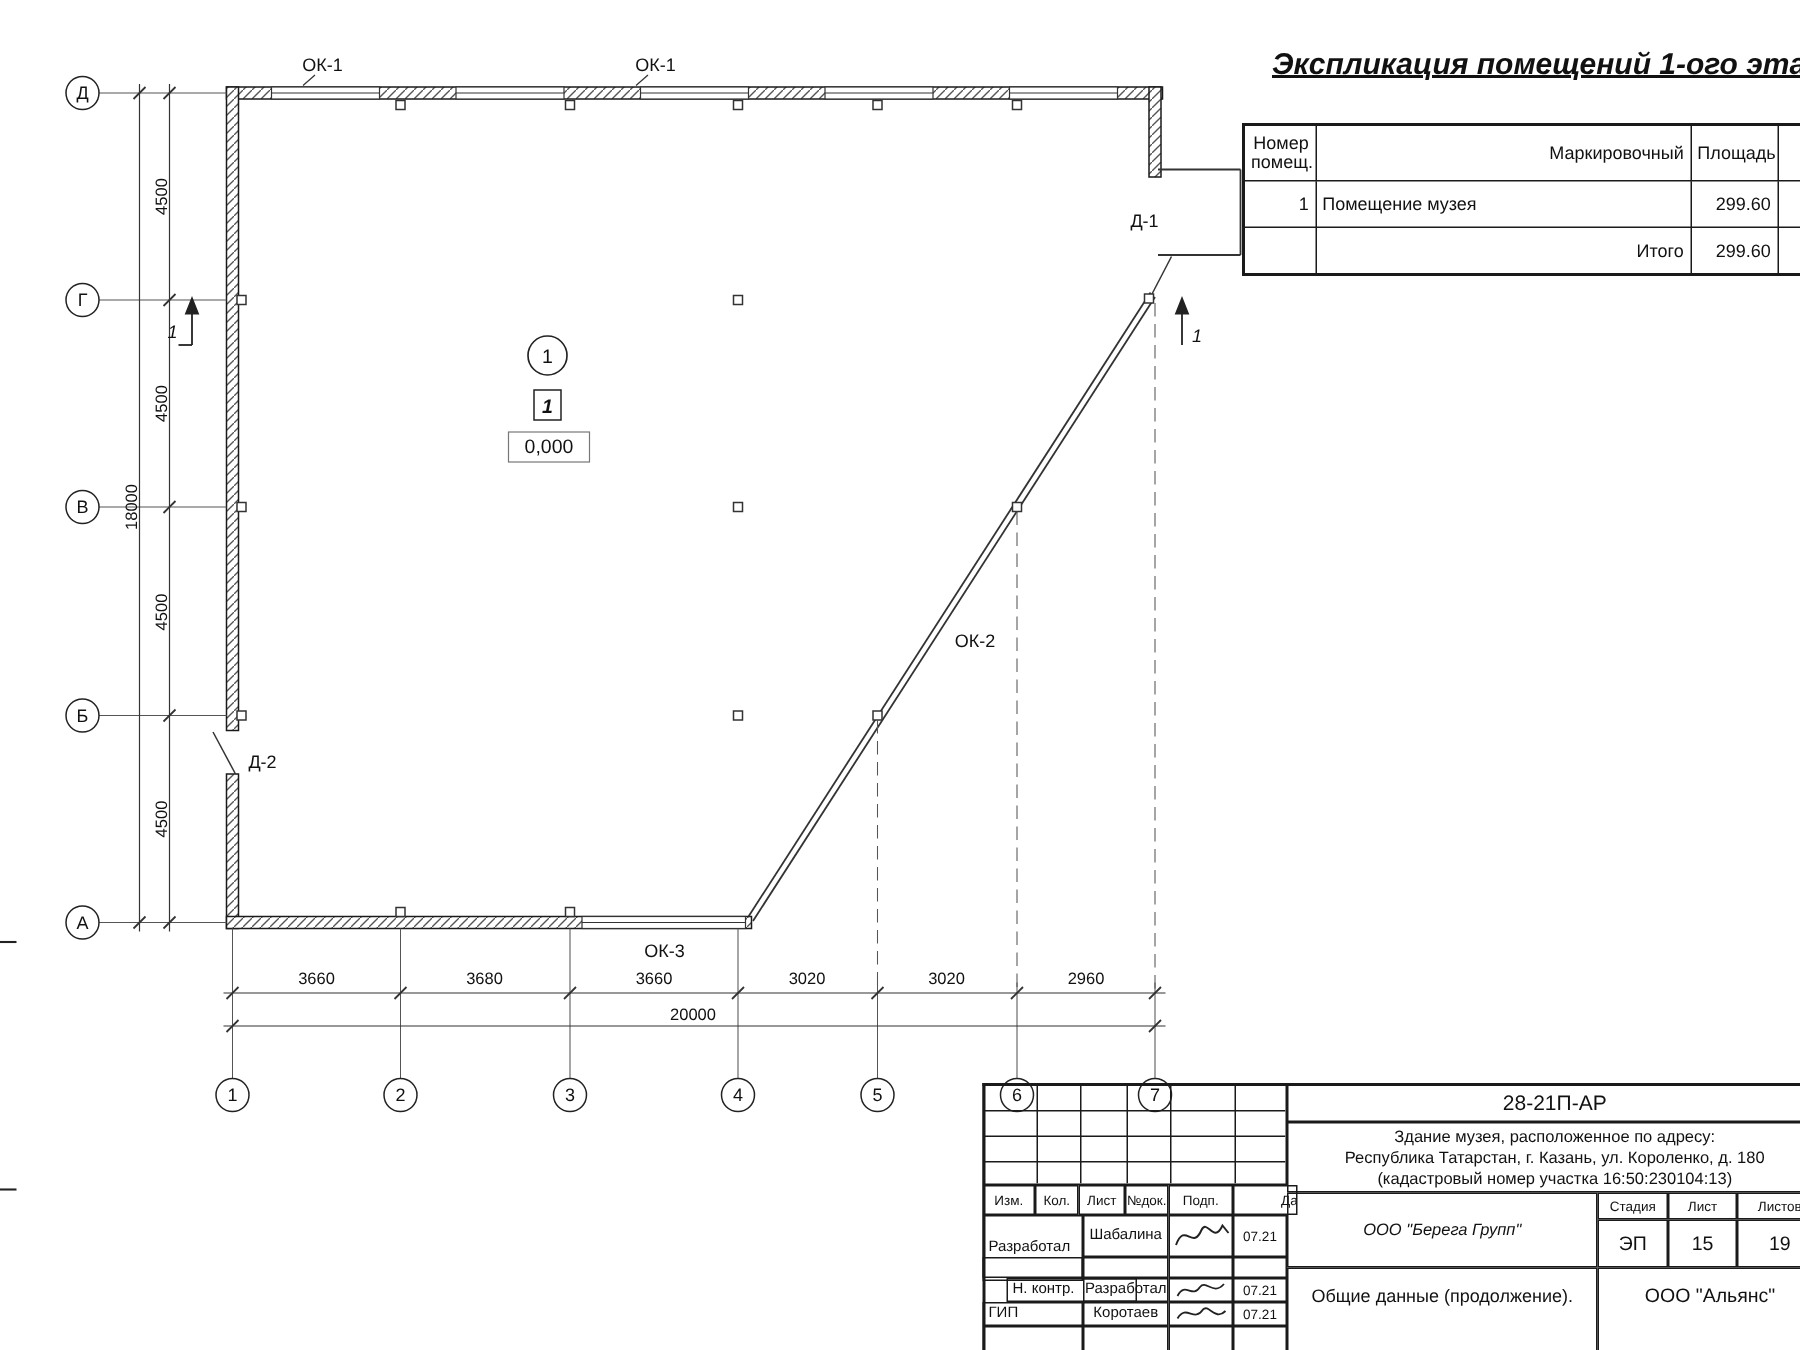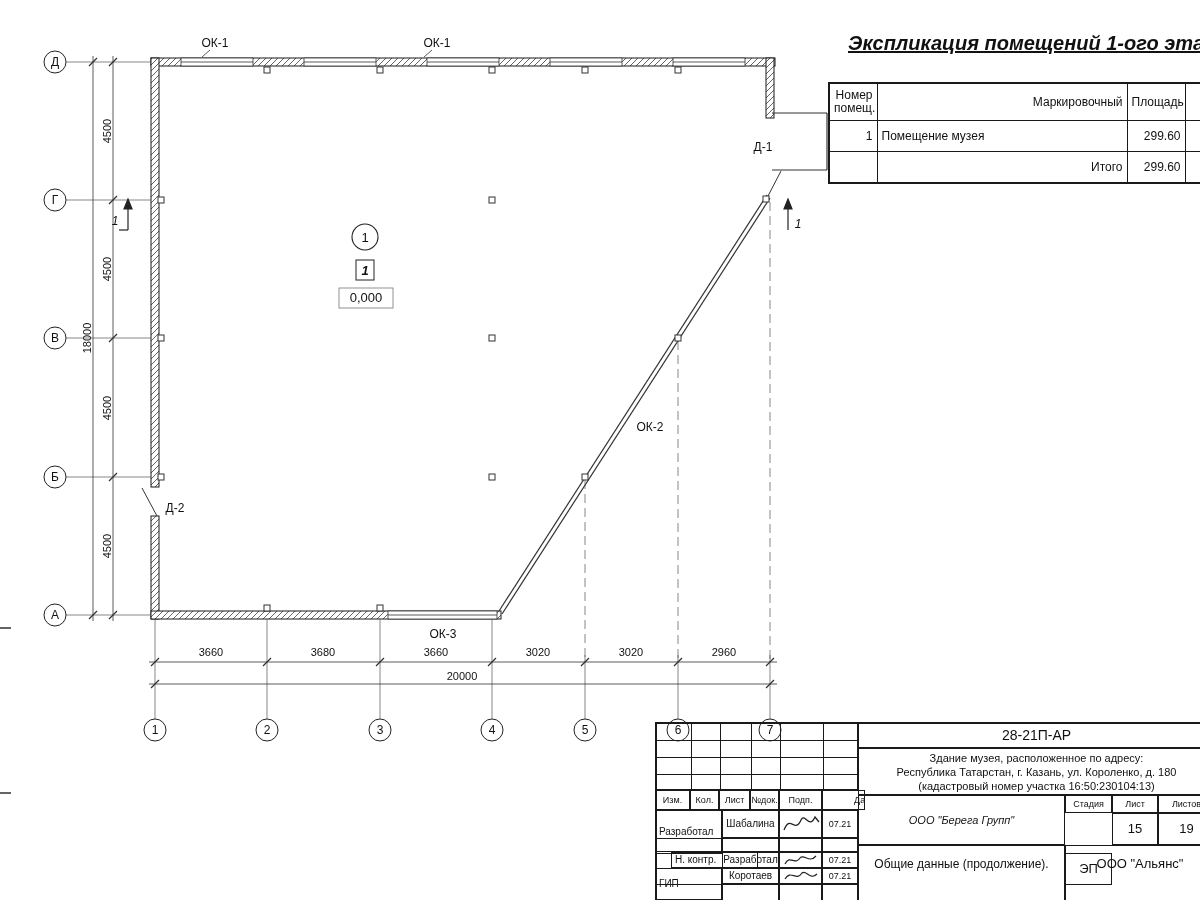--- a/index.html
+++ b/index.html
@@ -292,21 +292,21 @@
 
     <div class="tc tl" style="left:16px;top:130px;width:87px;height:16px;">Н. контр.</div>
     <div class="tc" style="left:67px;top:130px;width:57px;height:16px;">Разработал</div>
     <div class="tc" style="left:124px;top:130px;width:43px;height:16px;">
       <svg class="sig" width="36" height="14" viewBox="0 0 36 14">
           <path d="M2 11 C 7 1, 12 13, 17 5 C 21 0, 26 11, 33 3" fill="none" stroke="#222" stroke-width="1.2"></path>
         </svg>
     </div>
     <div class="tc s9" style="left:167px;top:130px;width:36px;height:16px;">07.21</div>
 
-    <div class="tc tl" style="left:0;top:146px;width:67px;height:32px;">ГИП</div>
+    <div class="tc tl" style="left:0;top:146px;width:67px;height:16px;">ГИП</div>
     <div class="tc" style="left:67px;top:146px;width:57px;height:16px;">Коротаев</div>
     <div class="tc" style="left:124px;top:146px;width:43px;height:16px;">
       <svg class="sig" width="36" height="14" viewBox="0 0 36 14">
           <path d="M2 10 C 8 0, 13 13, 19 4 C 23 0, 27 12, 34 5" fill="none" stroke="#222" stroke-width="1.2"></path>
         </svg>
     </div>
     <div class="tc s9" style="left:167px;top:146px;width:36px;height:16px;">07.21</div>
 
     <div class="tc" style="left:0;top:162px;width:67px;height:38px;"></div>
     <div class="tc" style="left:67px;top:162px;width:57px;height:38px;"></div>
@@ -319,21 +319,21 @@
       <div>Здание музея, расположенное по адресу:</div>
       <div>Республика Татарстан, г. Казань, ул. Короленко, д. 180</div>
       <div>(кадастровый номер участка 16:50:230104:13)</div>
     </div>
 
     <div class="tc s11 it" style="left:203px;top:73px;width:207px;height:50px;">ООО "Берега Групп"</div>
 
     <div class="tc s9" style="left:410px;top:73px;width:47px;height:18px;">Стадия</div>
     <div class="tc s9" style="left:457px;top:73px;width:46px;height:18px;">Лист</div>
     <div class="tc s9" style="left:503px;top:73px;width:57px;height:18px;">Листов</div>
-    <div class="tc s13" style="left:410px;top:91px;width:47px;height:32px;margin-top:40px;">ЭП</div>
+    <div class="tc s13" style="left:410px;top:91px;width:47px;height:32px;">ЭП</div>
     <div class="tc s13" style="left:457px;top:91px;width:46px;height:32px;">15</div>
     <div class="tc s13" style="left:503px;top:91px;width:57px;height:32px;">19</div>
 
     <div class="tc s12 topal" style="left:203px;top:123px;width:207px;height:67px;">Общие данные (продолжение).</div>
     <div class="tc s13 topal" style="left:410px;top:123px;width:150px;height:67px;">ООО "Альянс"</div>
   </div>
 
 </div>
 
 </body></html>

